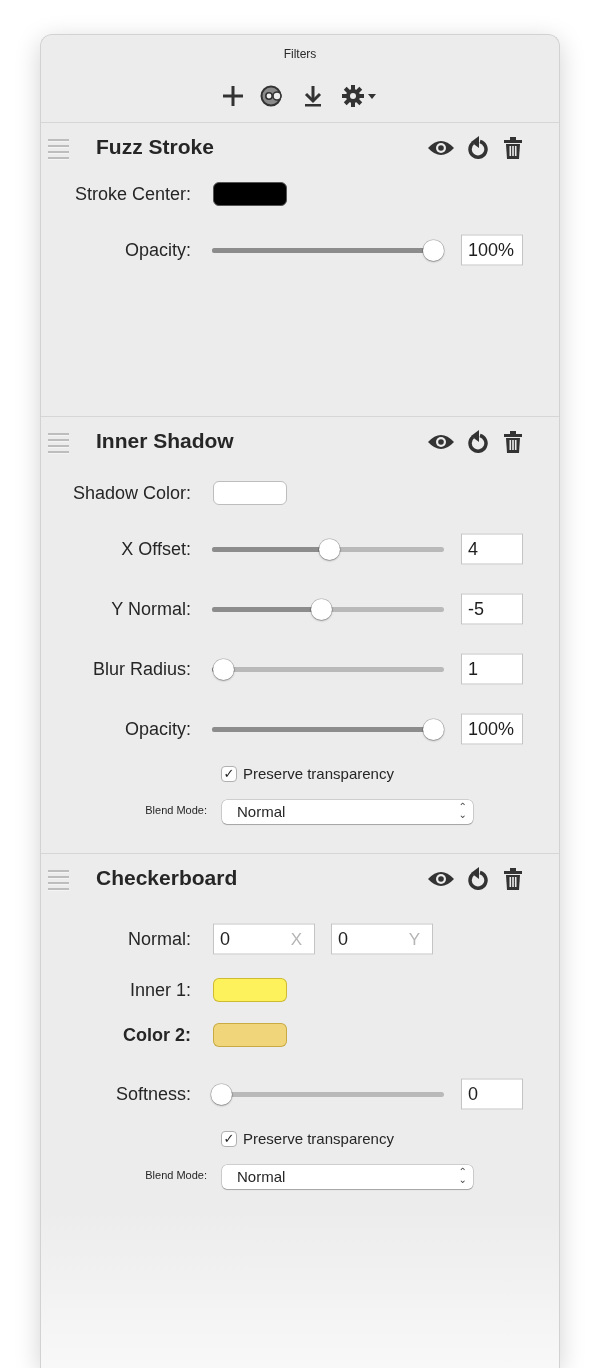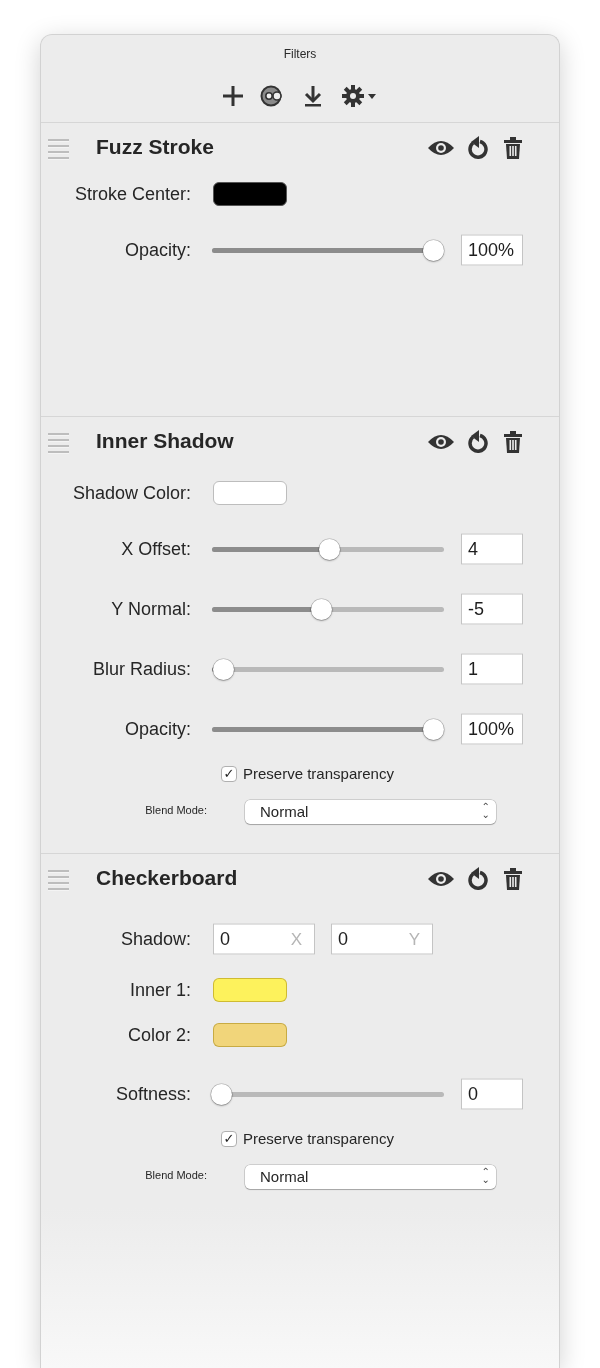--- a/index.html
+++ b/index.html
@@ -35,21 +35,21 @@
   .slider { position:absolute; left:171px; width:232px; top:50%; height:5px; margin-top:-2px; border-radius:3px; background:#b9b9b9; cursor:pointer; }
   .slider .fill { position:absolute; left:0; top:0; bottom:0; background:#8c8c8c; border-radius:3px; }
   .slider .thumb { position:absolute; top:50%; width:21px; height:21px; margin-top:-11px; margin-left:-11px; border-radius:50%; background:#fff; box-shadow:0 0 0 0.5px rgba(0,0,0,0.25), 0 1px 2px rgba(0,0,0,0.3); }
   .num { position:absolute; left:420px; top:50%; transform:translateY(-50%); width:62px; height:31px; box-sizing:border-box; border:1px solid #c4c4c4; background:#fff; font-size:18px; padding:4px 0 0 6px; color:#1e1e1e; font-family:"Liberation Sans", sans-serif; }
   .swatch { position:absolute; left:172px; top:50%; transform:translateY(-50%); width:74px; height:24px; border-radius:6px; box-sizing:border-box; cursor:pointer; }
   .chk-row { position:relative; height:34px; }
   .chk { position:absolute; left:180px; top:7px; width:16px; height:16px; border:1px solid #b0b0b0; border-radius:4px; background:#fff; box-sizing:border-box; font-size:13px; line-height:14px; text-align:center; color:#222; cursor:pointer; }
   .chk-lbl { position:absolute; left:202px; top:6px; font-size:15px; color:#262626; }
   .blend-row { position:relative; height:40px; }
   .blend-lbl { position:absolute; right:352px; top:11px; font-size:11px; color:#262626; }
-  .select { position:absolute; left:181px; top:7px; width:251px; height:24px; box-sizing:border-box; background:#fff; border-radius:5px; box-shadow:0 0 0 0.5px rgba(0,0,0,0.25), 0 1px 1px rgba(0,0,0,0.2); font-size:15px; padding:3px 0 0 15px; cursor:pointer;margin-left:23px; }
+  .select { position:absolute; left:181px; top:7px; width:251px; height:24px; box-sizing:border-box; background:#fff; border-radius:5px; box-shadow:0 0 0 0.5px rgba(0,0,0,0.25), 0 1px 1px rgba(0,0,0,0.2); font-size:15px; padding:3px 0 0 15px; cursor:pointer; }
   .select .arrows { position:absolute; right:6px; top:3px; font-size:10px; line-height:8px; color:#444; text-align:center; }
   .xy { position:absolute; top:50%; transform:translateY(-50%); width:102px; height:31px; box-sizing:border-box; border:1px solid #c4c4c4; background:#fff; font-size:18px; padding:4px 0 0 6px; color:#1e1e1e; }
   .xy .ph { position:absolute; right:12px; top:5px; color:#b5b5b5; font-size:17px; }
 </style>
 </head>
 <body>
 
 <div class="window">
   <div class="titlebar">
     <div class="title">Filters</div>
@@ -252,35 +252,35 @@
               <rect x="1" y="3" width="18" height="3" fill="#333"></rect>
               <path d="M3 7 L17 7 L16 22 L4 22 Z" fill="#333"></path>
               <rect x="6.5" y="9" width="1.6" height="10" fill="#ececec"></rect>
               <rect x="9.2" y="9" width="1.6" height="10" fill="#ececec"></rect>
               <rect x="11.9" y="9" width="1.6" height="10" fill="#ececec"></rect>
             </svg>
           </div>
       </div>
     </div>
     <div class="row" style="height:70px;">
-      <span class="lbl">Shadow:</span>
+      <span class="lbl">Normal:</span>
       <div class="xy" style="left:172px;">
         <span>0</span>
         <span class="ph">X</span>
       </div>
       <div class="xy" style="left:290px;">
         <span>0</span>
         <span class="ph">Y</span>
       </div>
     </div>
     <div class="row" style="height:32px;">
       <span class="lbl">Inner 1:</span>
       <div class="swatch" style="background: rgb(253, 242, 92); border: 1px solid rgba(150, 120, 0, 0.45);"></div>
     </div>
-    <div class="row" style="height:58px;">
+    <div class="row" style="height:58px;font-weight:bold;">
       <span class="lbl">Color 2:</span>
       <div class="swatch" style="background: rgb(241, 213, 122); border: 1px solid rgba(150, 120, 0, 0.45);"></div>
     </div>
     <div class="row">
       <span class="lbl">Softness:</span>
       <div class="slider">
           <div class="fill" style="width: 10px;"></div>
           <div class="thumb" style="left: 10px;"></div>
         </div>
       <div class="num">0</div>

